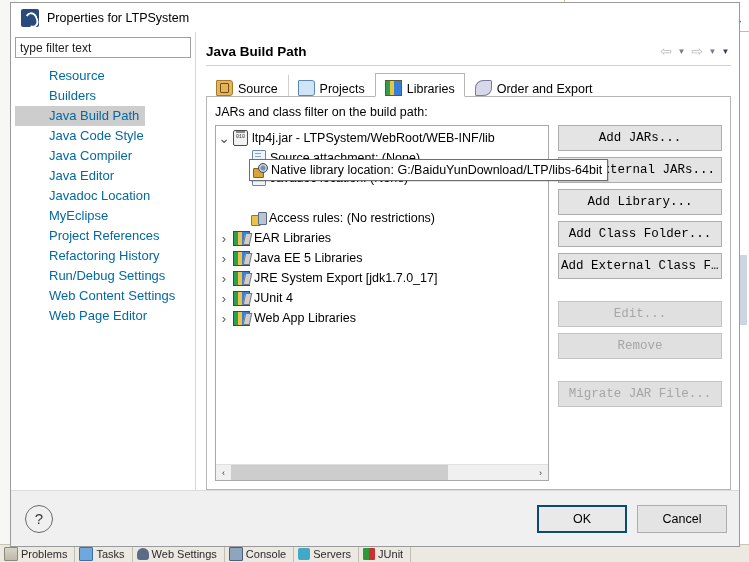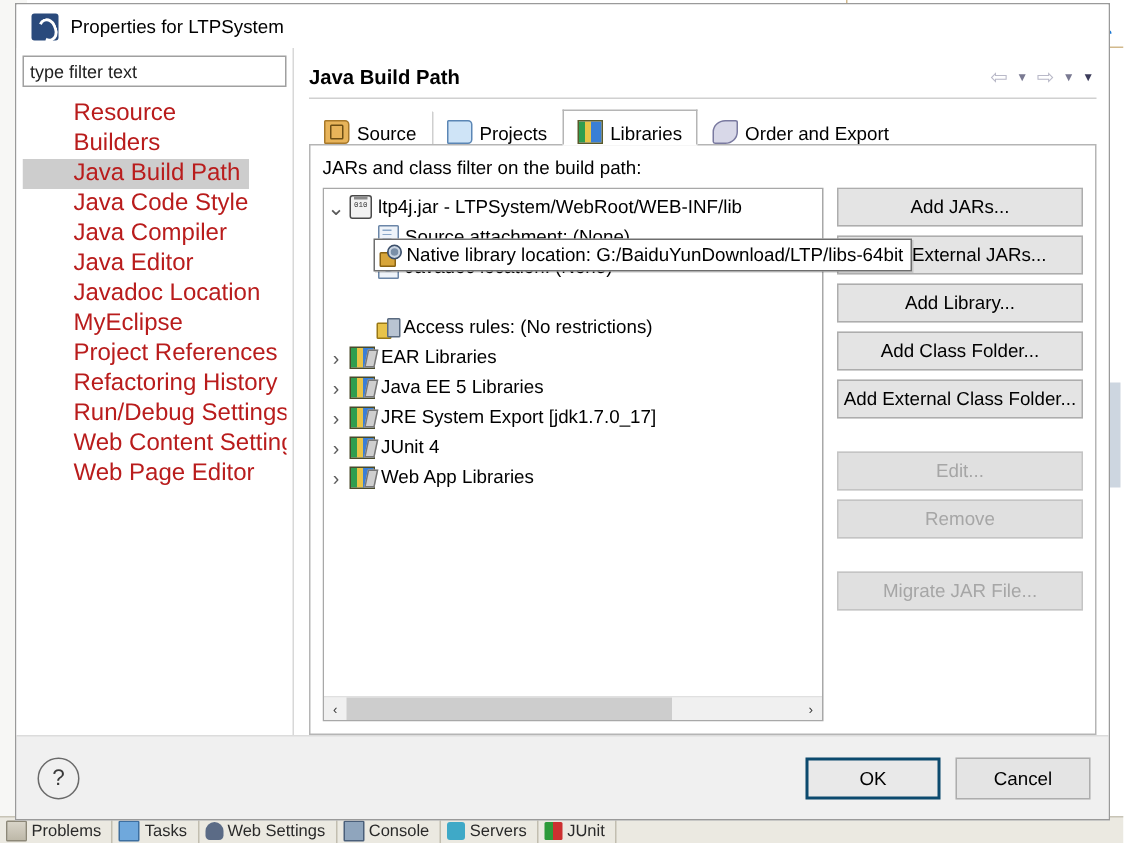--- a/index.html
+++ b/index.html
@@ -203,22 +203,22 @@
   #filter-input::placeholder { color:#222; opacity:1; }
   #pref-tree {
     margin-top: 8px;
     flex: 1;
     overflow: hidden;
   }
   .pref-item {
     height: 20px;
     line-height: 20px;
     padding-left: 34px;
-    font-size: 16px;
-    color: #b91c1c;
+    font-size: 13px;
+    color: #0369a1;
     white-space: nowrap;
     cursor: default;
   }
   .pref-item.selected {
     background: #cdcdcd;
     display: inline-block;
     padding-right: 6px;
     padding-left: 34px;
     margin-left: 0;
   }
@@ -468,21 +468,21 @@
     display: flex;
     flex-direction: column;
     gap: 6px;
   }
   .dbtn {
     height: 26px;
     flex: none;
     background: #e4e4e4;
     border: 1px solid #adadad;
     box-sizing: border-box;
-    font-family: Liberation Sans, sans-serif;
+    font-family: Liberation Mono, monospace;
     font-size: 12.5px;
     color: #000;
     cursor: default;
     white-space: nowrap;
     overflow: hidden;
     text-overflow: ellipsis;
     padding: 0 2px;
   }
   .dbtn.disabled { color: #a6a6a6; background:#e0e0e0; border-color:#c4c4c4; }
   .btn-gap { height: 10px; flex: none; }

